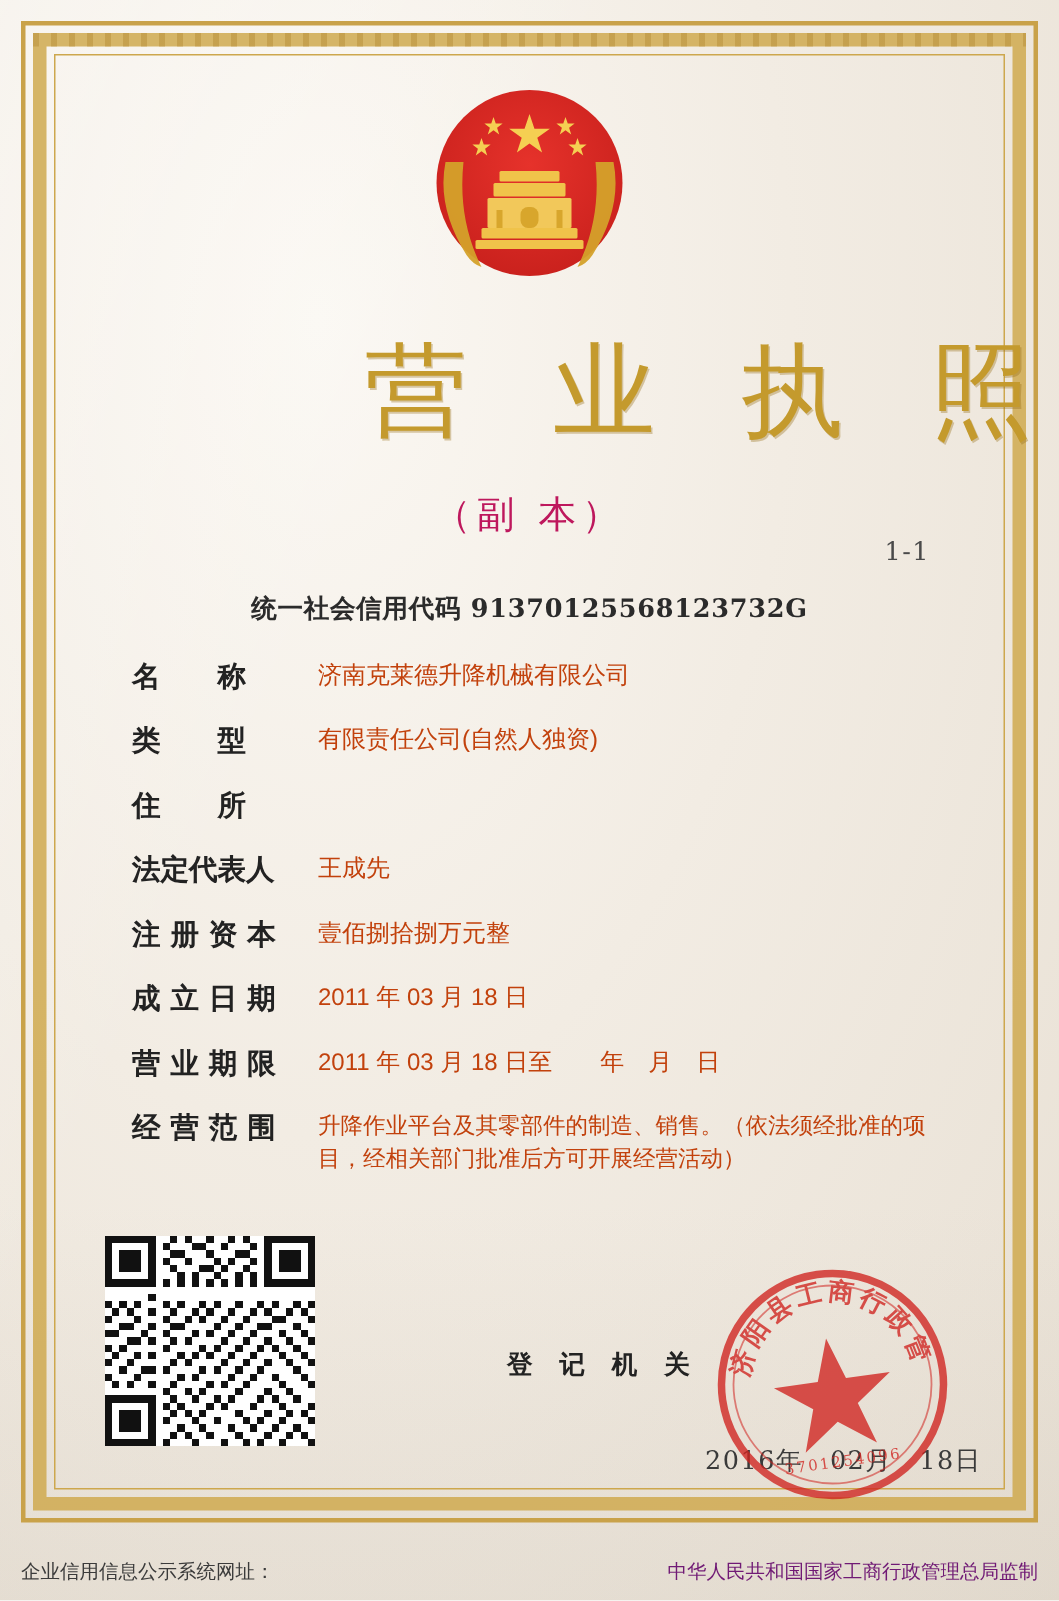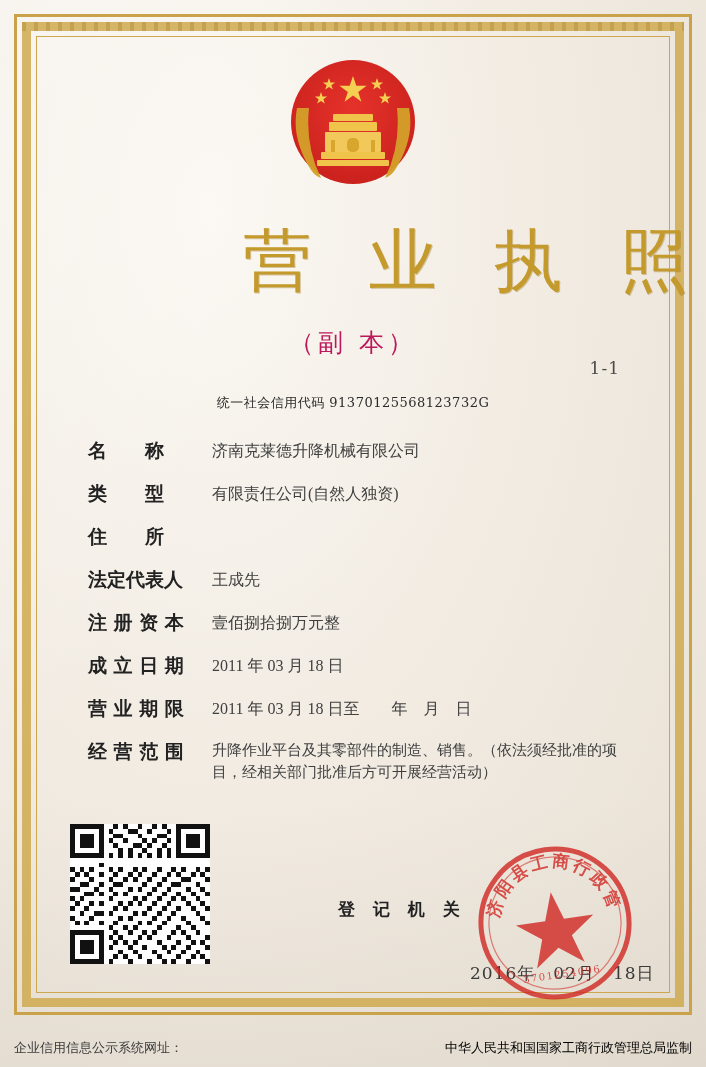--- a/index.html
+++ b/index.html
@@ -128,22 +128,22 @@
     letter-spacing: 1px;
   }
 
   .credit-code {
     position: absolute;
     top: 394px;
     left: 0;
     right: 0;
     text-align: center;
     font-family: "DejaVu Serif", serif;
-    font-size: 13px;
-    font-weight: normal;
+    font-size: 17px;
+    font-weight: bold;
     color: #2b2b2b;
     letter-spacing: 0.5px;
   }
 
   
   .fields {
     position: absolute;
     left: 88px;
     top: 438px;
     right: 60px;
@@ -159,23 +159,23 @@
     font-family: "DejaVu Serif", serif;
     font-size: 19px;
     font-weight: bold;
     color: #222;
     display: flex;
     justify-content: space-between;
     letter-spacing: 0;
   }
   .value {
     flex: 1;
-    font-family: Liberation Serif, serif;
+    font-family: Liberation Sans, sans-serif;
     font-size: 16px;
-    color: #404040;
+    color: #c2410c;
     line-height: 1.45;
     padding-top: 1px;
   }
   .value.small { font-size: 15px; }
 
   
   .qr {
     position: absolute;
     left: 70px;
     top: 824px;
@@ -226,21 +226,21 @@
     font-family: "DejaVu Serif", serif;
     font-size: 13px;
     color: #3b3b3b;
   }
   .footer-right {
     position: absolute;
     right: 14px;
     bottom: 10px;
     font-family: "DejaVu Serif", serif;
     font-size: 13px;
-    color: #000000;
+    color: #701a75;
   }
 </style>
 </head>
 <body>
 
 <div id="page">
   <div id="paper"></div>
 
   <div class="frame-outer"></div>
   <div class="frame-mid"></div>

